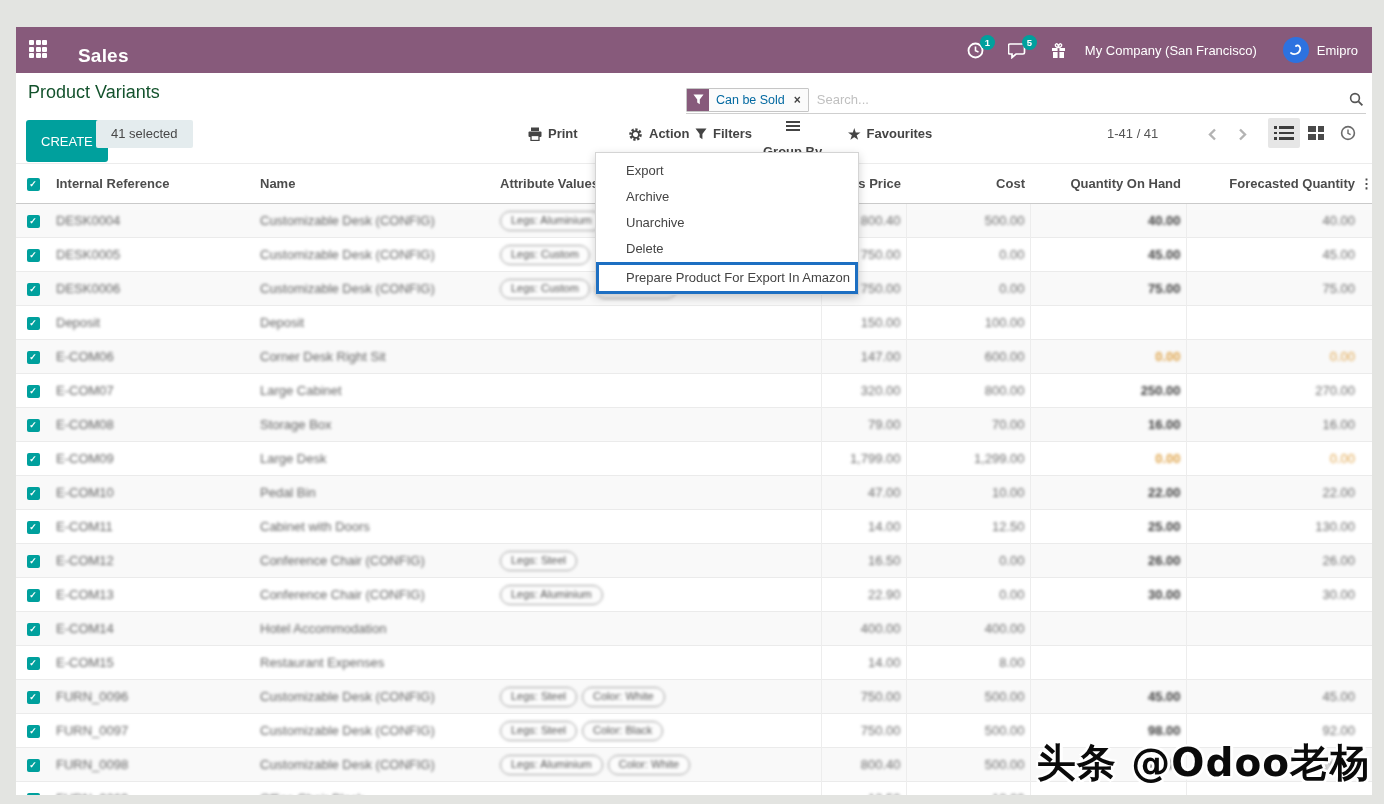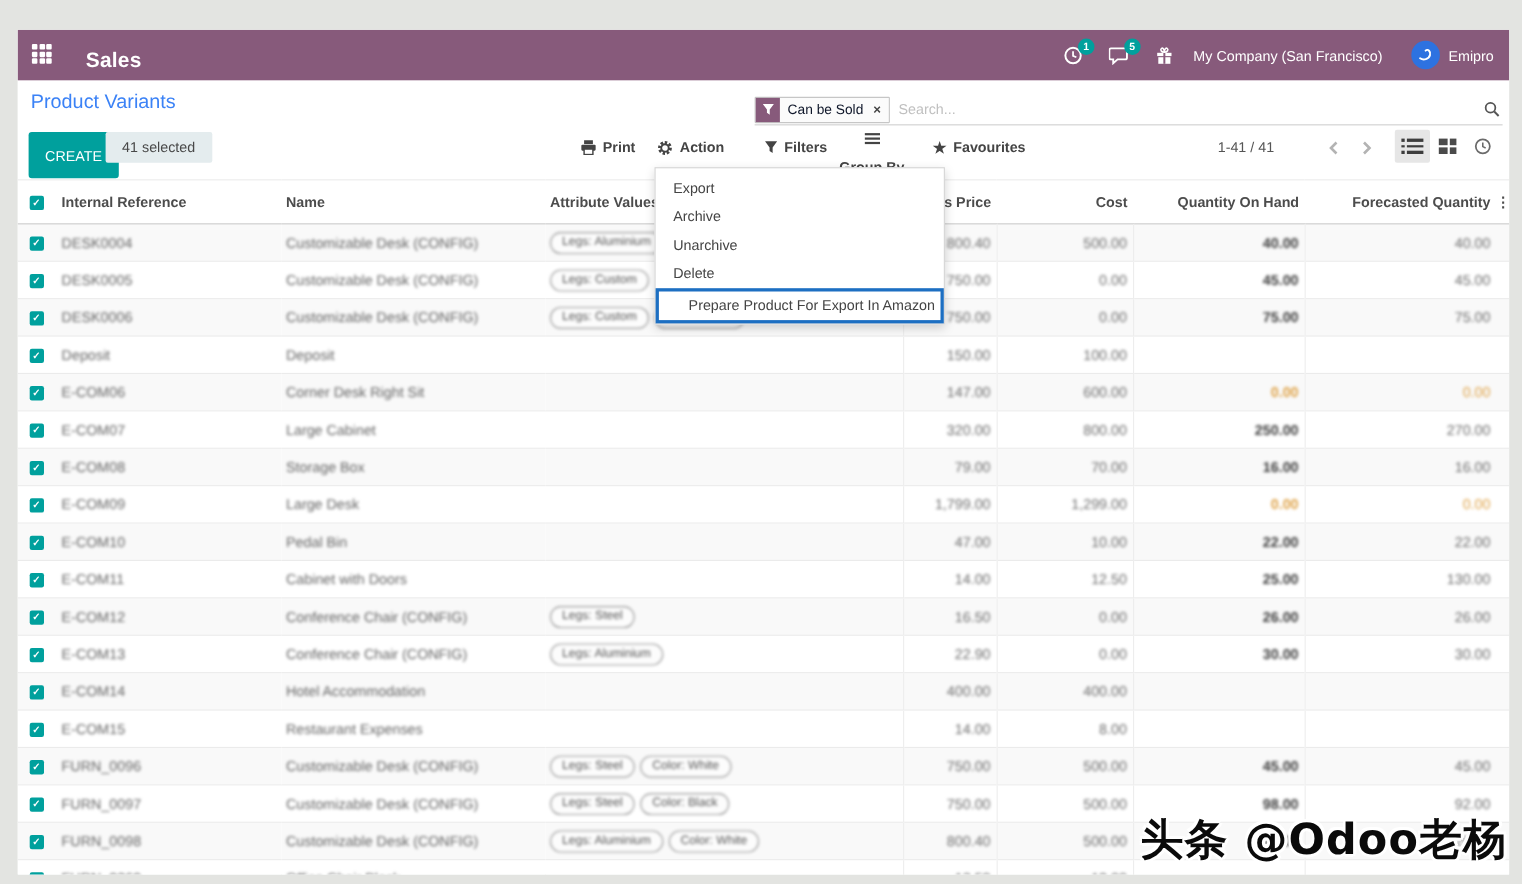--- a/index.html
+++ b/index.html
@@ -30,29 +30,29 @@
     position:absolute;top:-7px;right:-11px;min-width:15px;height:15px;border-radius:8px;
     background:#00A09D;color:#fff;font-size:9.5px;font-weight:700;display:flex;
     align-items:center;justify-content:center;padding:0 3px;box-sizing:border-box;
   }
   .company{font-size:13px;margin:0 26px 0 8px;cursor:pointer;}
   .avatar{width:26px;height:26px;border-radius:50%;background:#2d72e0;display:flex;
     align-items:center;justify-content:center;margin-right:8px;cursor:pointer;overflow:hidden;}
   .username{font-size:13px;cursor:pointer;}
   
   .cp-row1{height:42px;position:relative;}
-  .page-title{position:absolute;left:12px;top:9px;font-size:18px;color:#3b82f6;}
+  .page-title{position:absolute;left:12px;top:9px;font-size:18px;color:#14532d;}
   .searchbar{
     position:absolute;right:6px;top:13px;width:680px;height:27px;
     border-bottom:1px solid #cfcfcf;display:flex;align-items:center;
   }
   .facet{display:inline-flex;align-items:stretch;border:1px solid #c6c6c6;height:22px;
     margin-right:6px;border-radius:1px;background:#fbfbfb;cursor:pointer;}
   .facet-ico{width:22px;background:#875A7B;display:flex;align-items:center;justify-content:center;}
-  .facet-label{padding:0 7px;font-size:12.5px;color:#0f172a;display:flex;align-items:center;}
+  .facet-label{padding:0 7px;font-size:12.5px;color:#0369a1;display:flex;align-items:center;}
   .facet-x{padding:0 7px 0 2px;display:flex;align-items:center;color:#444;font-weight:700;
     font-size:12px;cursor:pointer;}
   .search-input{flex:1;border:0;outline:0;font-size:13px;color:#3b82f6;background:transparent;
     font-family:"Liberation Sans",sans-serif;}
   .search-input::placeholder{color:#c0c0c0;}
   .search-mag{margin-right:2px;cursor:pointer;display:flex;}
   
   .cp-row2{height:40px;position:relative;}
   .btn-create{position:absolute;left:10px;top:5px;height:42px;background:#00A09D;color:#fff;
     border:0;font-size:13px;font-weight:500;padding:0 15px;border-radius:3px;cursor:pointer;
@@ -71,21 +71,21 @@
   .icon-list{display:flex;flex-direction:column;gap:3px;}
   .icon-list i{display:block;width:15px;height:2.5px;background:#3d3d3d;position:relative;}
   .icon-list i::before{content:"";position:absolute;left:-5px;top:0;width:2.5px;height:2.5px;background:#3d3d3d;}
   .icon-kanban{display:grid;grid-template-columns:8px 6px;grid-template-rows:6px 6px;gap:2px;}
   .icon-kanban i{background:#4a4a4a;}
   
   .dropdown{
     position:absolute;left:579px;top:125px;width:262px;background:#fff;z-index:60;
     border:1px solid #d4d4d4;box-shadow:0 3px 9px rgba(0,0,0,.18);padding:5px 0 0 0;
   }
-  .dd-item{height:26px;line-height:26px;padding-left:16px;font-size:13px;color:#444;cursor:pointer;}
+  .dd-item{height:26px;line-height:26px;padding-left:30px;font-size:13px;color:#444;cursor:pointer;}
   .dd-highlight{border:3px solid #1d6fc2;}
   .dd-highlight .dd-item{padding-left:27px;}
   
   .listview{margin-top:8px;}
   table{border-collapse:collapse;table-layout:fixed;width:1356px;}
   th{font-size:13px;font-weight:700;color:#4c4c4c;text-align:left;height:39px;
     border-bottom:1px solid #cacaca;border-top:1px solid #ececec;padding:0;cursor:pointer;
     white-space:nowrap;overflow:hidden;}
   td{height:33px;font-size:13px;color:#666;padding:0;white-space:nowrap;overflow:hidden;
     border-top:1px solid #ebebeb;}
@@ -202,21 +202,21 @@
       <span>
         <svg width="14" height="14" viewBox="0 0 14 14">
             <rect x="3" y="0.5" width="8" height="3.5" fill="#444"></rect>
             <rect x="0.5" y="4.5" width="13" height="5.5" rx="1" fill="#444"></rect>
             <rect x="3" y="8.5" width="8" height="5" fill="#fff" stroke="#444" stroke-width="1.3"></rect>
           </svg>
       </span>
       <span>Print</span>
     </div>
 
-    <div class="flatbtn" style="left:581px;">
+    <div class="flatbtn" style="left:612px;">
       <span>
         <svg width="15" height="15" viewBox="0 0 15 15">
             <circle cx="7.5" cy="7.5" r="5" fill="none" stroke="#444" stroke-width="2.6" stroke-dasharray="2.2 1.6"></circle>
             <circle cx="7.5" cy="7.5" r="3.4" fill="none" stroke="#444" stroke-width="1.7"></circle>
           </svg>
       </span>
       <span>Action</span>
     </div>
 
     <div class="flatbtn" style="left:679px;">

